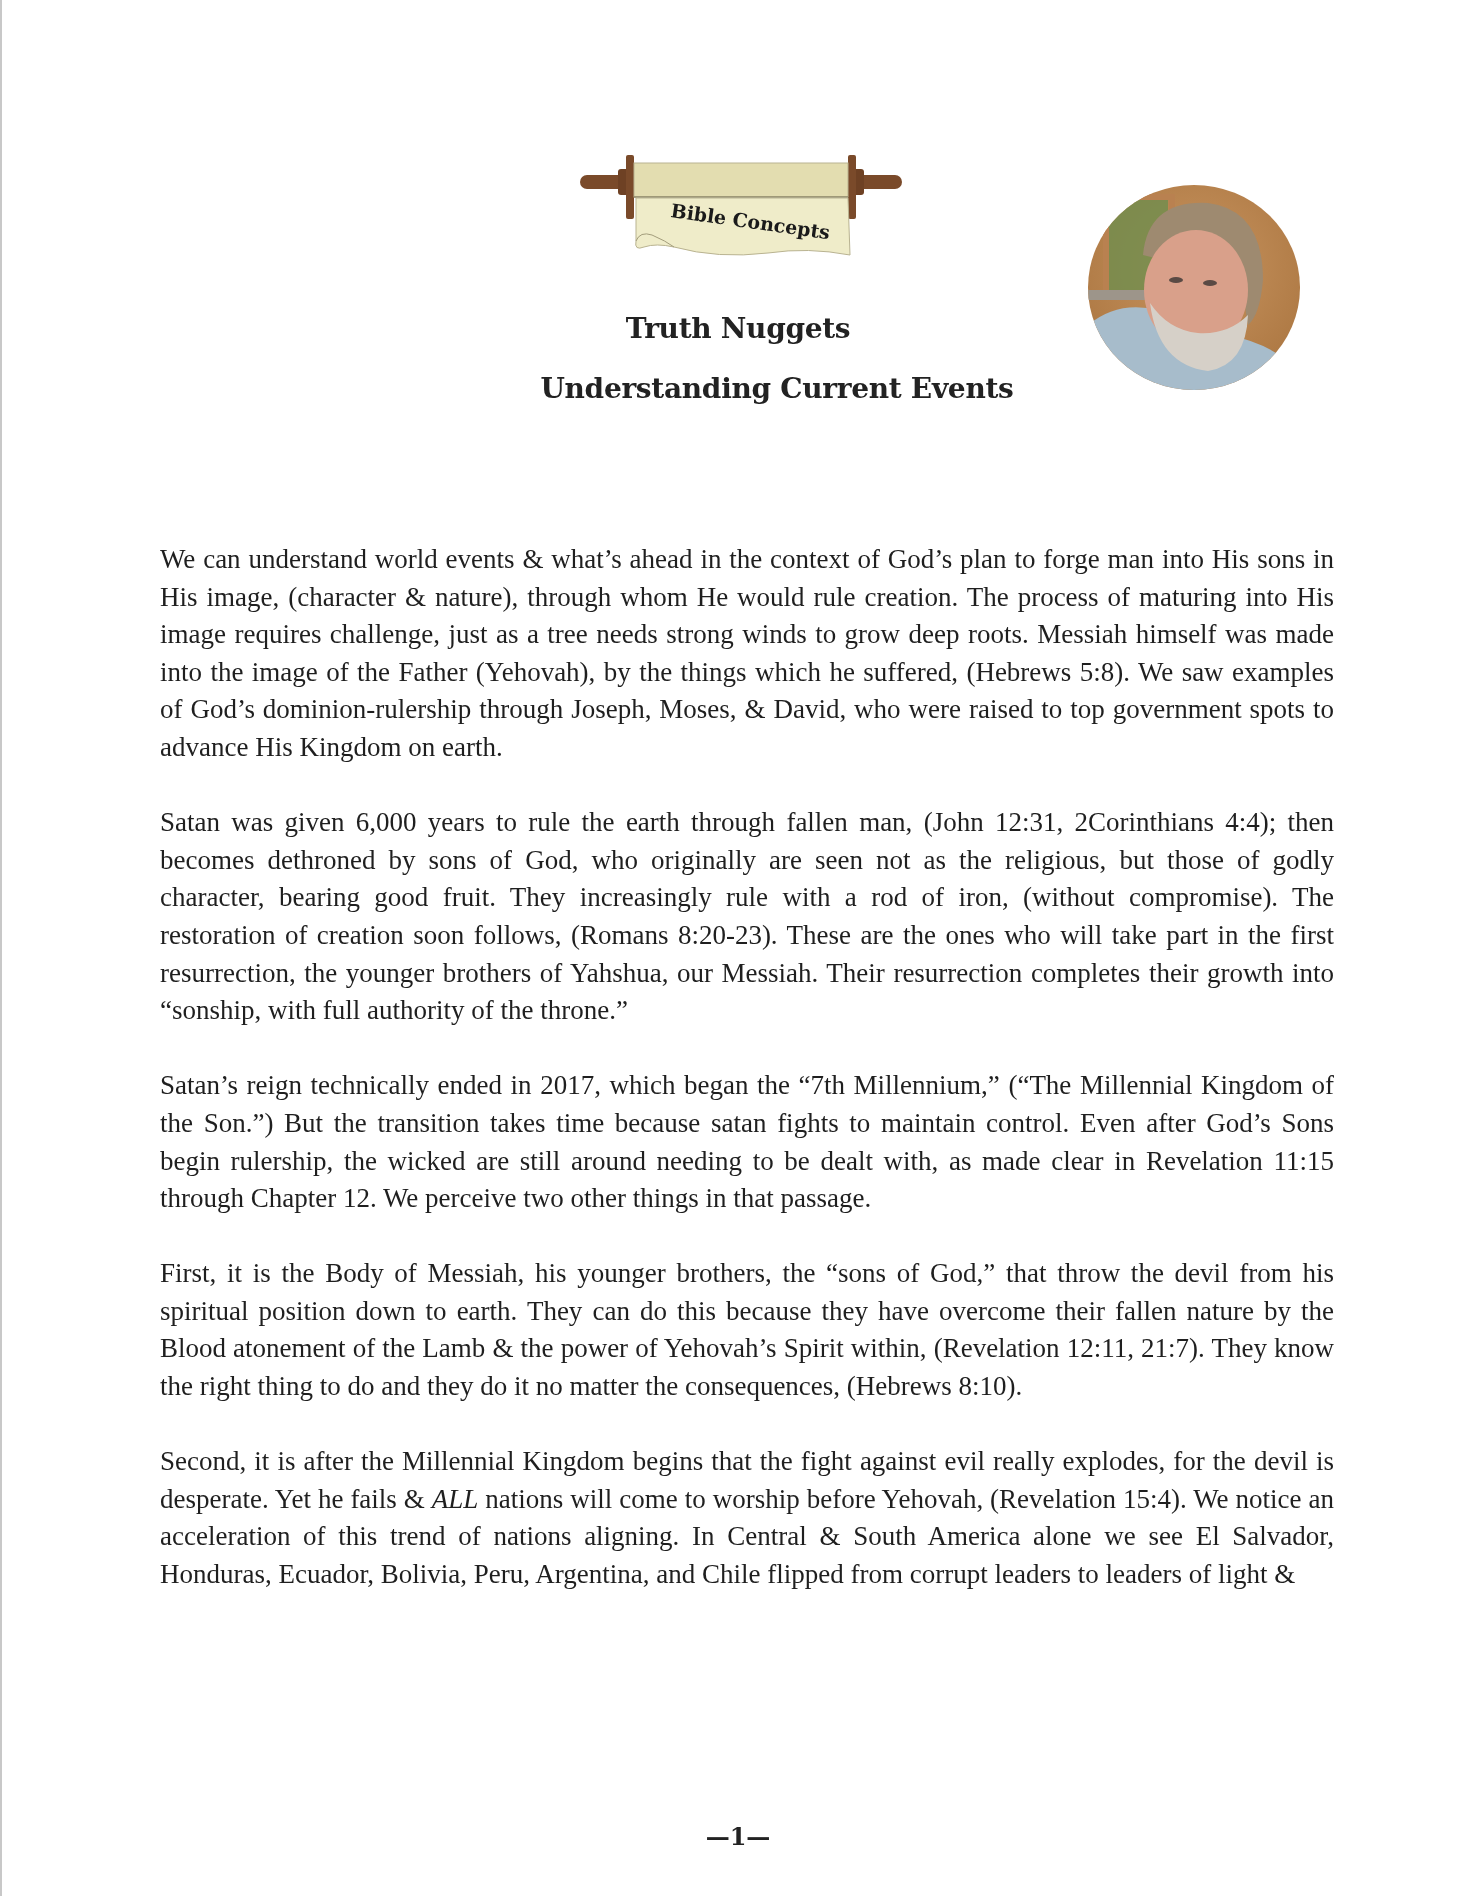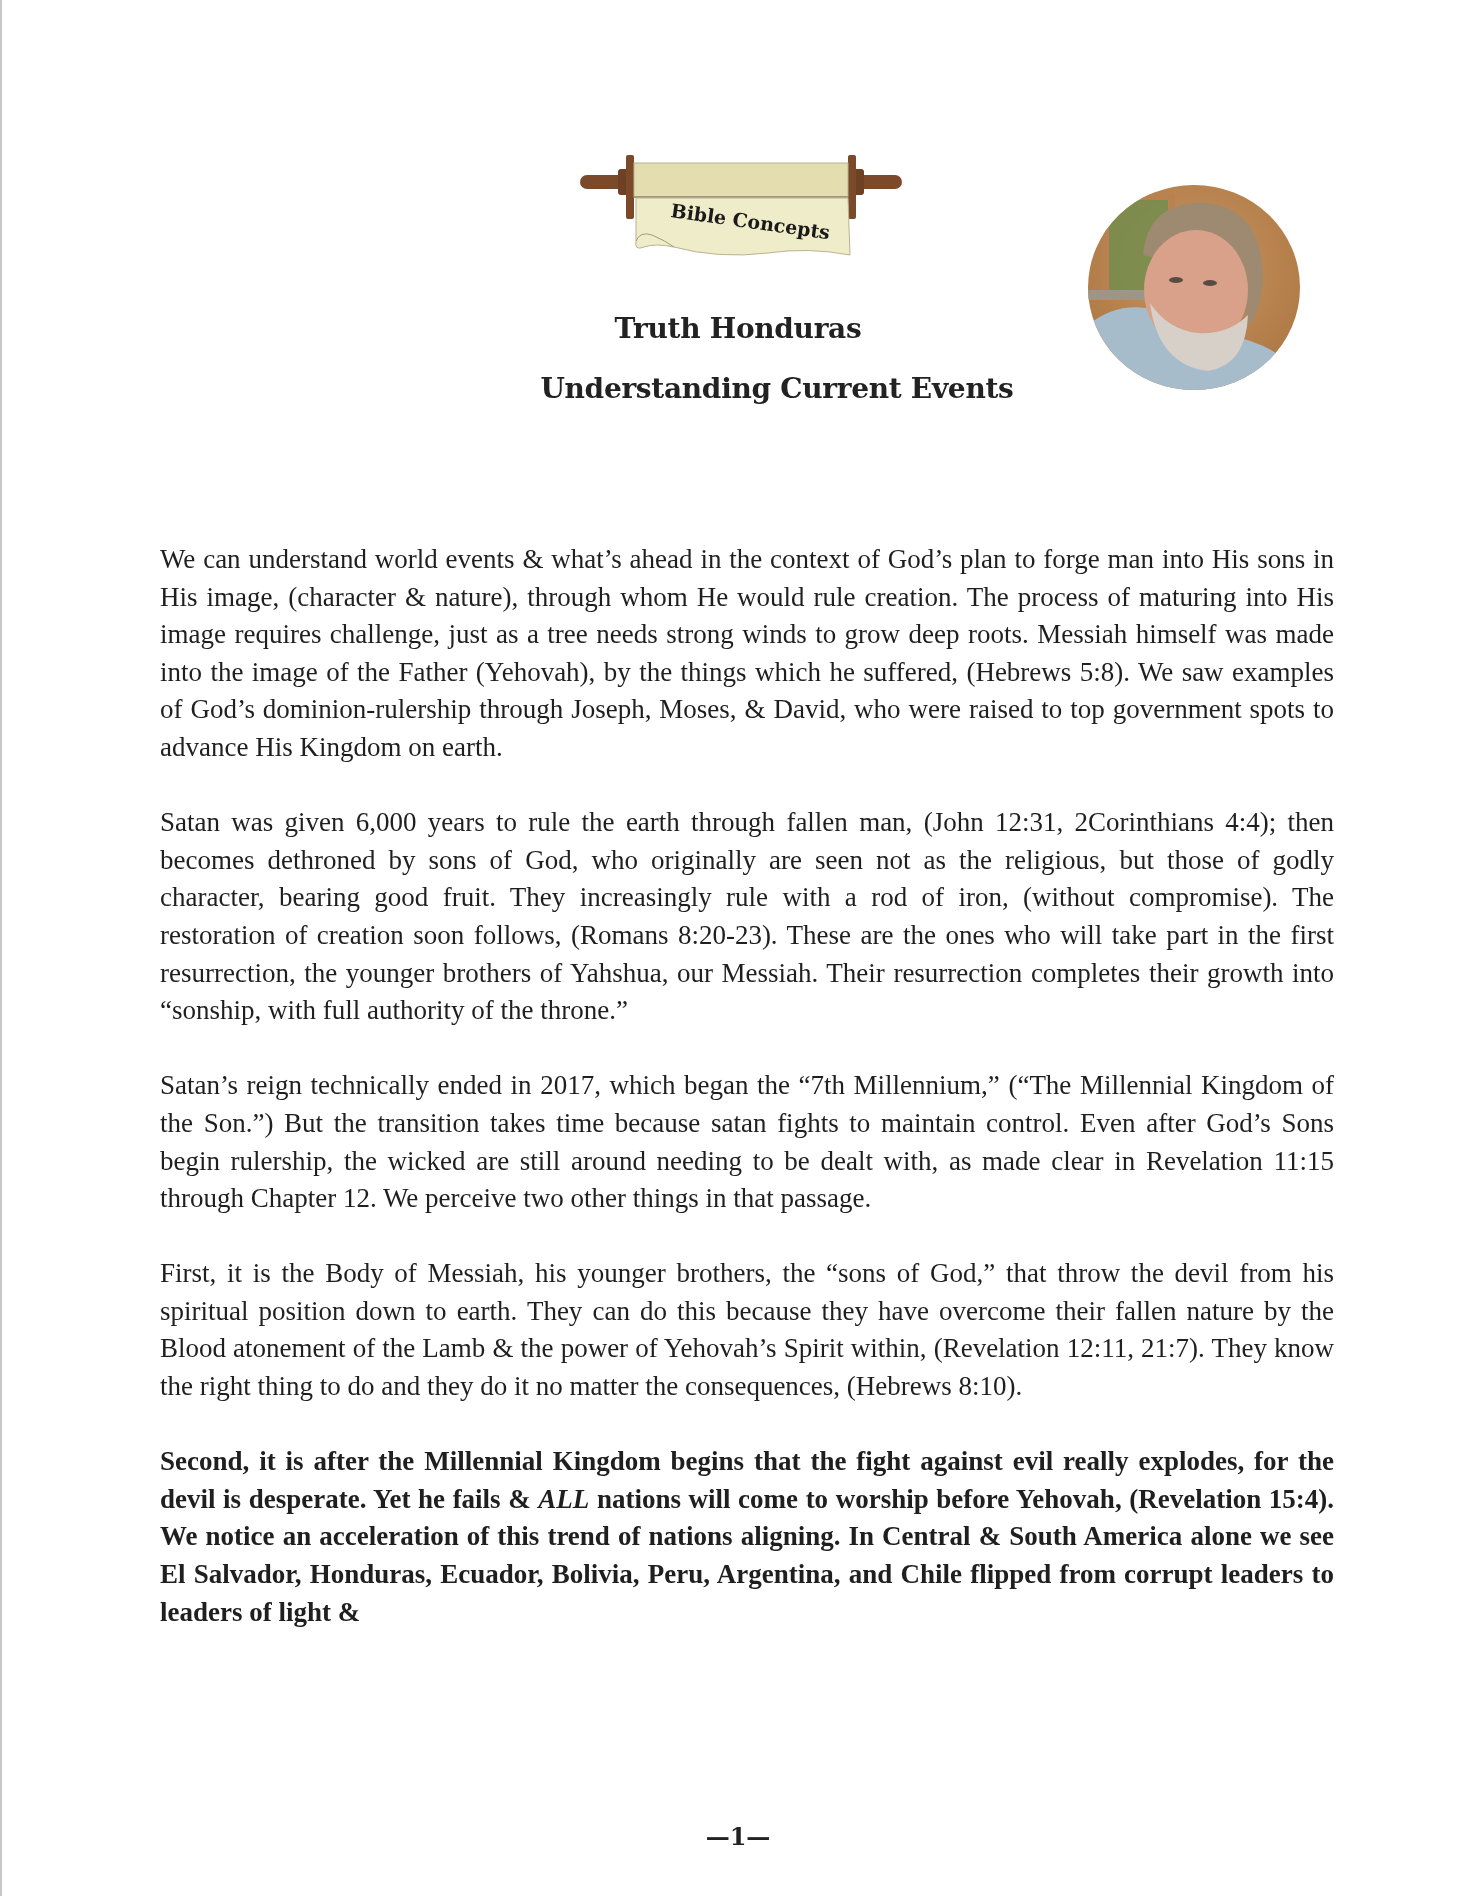--- a/index.html
+++ b/index.html
@@ -29,21 +29,21 @@
   }
   .title-1 { top: 312px; }
   .title-2 { top: 372px; margin-left: 39px; }
   .body-text {
     position: absolute; left: 160px; top: 541px; width: 1174px;
     font-family: "Liberation Serif", "DejaVu Serif", serif;
     font-size: 27px; line-height: 37.6px; text-align: justify;
     color: #1f1f1f;
   }
   .body-text p { margin: 0 0 37.6px 0; }
-  .body-text p:last-child { margin-bottom: 8px; font-weight: bold; }
+  .body-text p:last-child { margin-bottom: 8px; }
   .footer {
     position: absolute; left: 0; width: 1476px; top: 1822px; text-align: center;
     font-family: "DejaVu Serif", "Liberation Serif", serif;
     font-size: 24px; font-weight: bold; color: #222;
   }
   em { font-style: italic; }
 </style>
 </head>
 <body>
 
@@ -87,21 +87,21 @@
     <path d="M55 70 Q60 15 120 18 Q175 25 175 95 Q172 130 160 140 L150 80 Q120 60 75 75 Z" fill="#9e8a70"></path>
 
     <ellipse cx="108" cy="105" rx="52" ry="60" fill="#d9a08a"></ellipse>
 
     <path d="M62 118 Q70 180 120 186 Q158 180 160 130 Q140 150 110 148 Q80 145 62 118 Z" fill="#d6d0c8"></path>
     <ellipse cx="88" cy="95" rx="7" ry="3" fill="#5a4a44"></ellipse>
     <ellipse cx="122" cy="98" rx="7" ry="3" fill="#5a4a44"></ellipse>
   </svg>
 </div>
 
-<div class="title title-1">Truth Honduras</div>
+<div class="title title-1">Truth Nuggets</div>
 <div class="title title-2">Understanding Current Events</div>
 
 <div class="body-text">
   <p>We can understand world events &amp; what’s ahead in the context of God’s plan to forge man into His sons in His image, (character &amp; nature), through whom He would rule creation. The process of maturing into His image requires challenge, just as a tree needs strong winds to grow deep roots. Messiah himself was made into the image of the Father (Yehovah), by the things which he suffered, (Hebrews 5:8). We saw examples of God’s dominion-rulership through Joseph, Moses, &amp; David, who were raised to top government spots to advance His Kingdom on earth.</p>
   <p>Satan was given 6,000 years to rule the earth through fallen man, (John 12:31, 2Corinthians 4:4); then becomes dethroned by sons of God, who originally are seen not as the religious, but those of godly character, bearing good fruit. They increasingly rule with a rod of iron, (without compromise). The restoration of creation soon follows, (Romans 8:20-23). These are the ones who will take part in the first resurrection, the younger brothers of Yahshua, our Messiah. Their resurrection completes their growth into “sonship, with full authority of the throne.”</p>
   <p>Satan’s reign technically ended in 2017, which began the “7th Millennium,” (“The Millennial Kingdom of the Son.”)  But the transition takes time because satan fights to maintain control. Even after God’s Sons begin rulership, the wicked are still around needing to be dealt with, as made clear in Revelation 11:15 through Chapter 12. We perceive two other things in that passage.</p>
   <p>First, it is the Body of Messiah, his younger brothers, the “sons of God,” that throw the devil from his spiritual position down to earth. They can do this because they have overcome their fallen nature by the Blood atonement of the Lamb &amp; the power of Yehovah’s Spirit within, (Revelation 12:11, 21:7). They know the right thing to do and they do it no matter the consequences, (Hebrews 8:10).</p>
   <p><span>Second, it is after the Millennial Kingdom begins that the fight against evil really explodes, for the devil is desperate. Yet he fails &amp; </span><em>ALL</em><span> nations will come to worship before Yehovah, (Revelation 15:4). We notice an acceleration of this trend of nations aligning. In Central &amp; South America alone we see El Salvador, Honduras, Ecuador, Bolivia, Peru, Argentina, and Chile flipped from corrupt leaders to leaders of light &amp;</span></p>
 </div>
 

